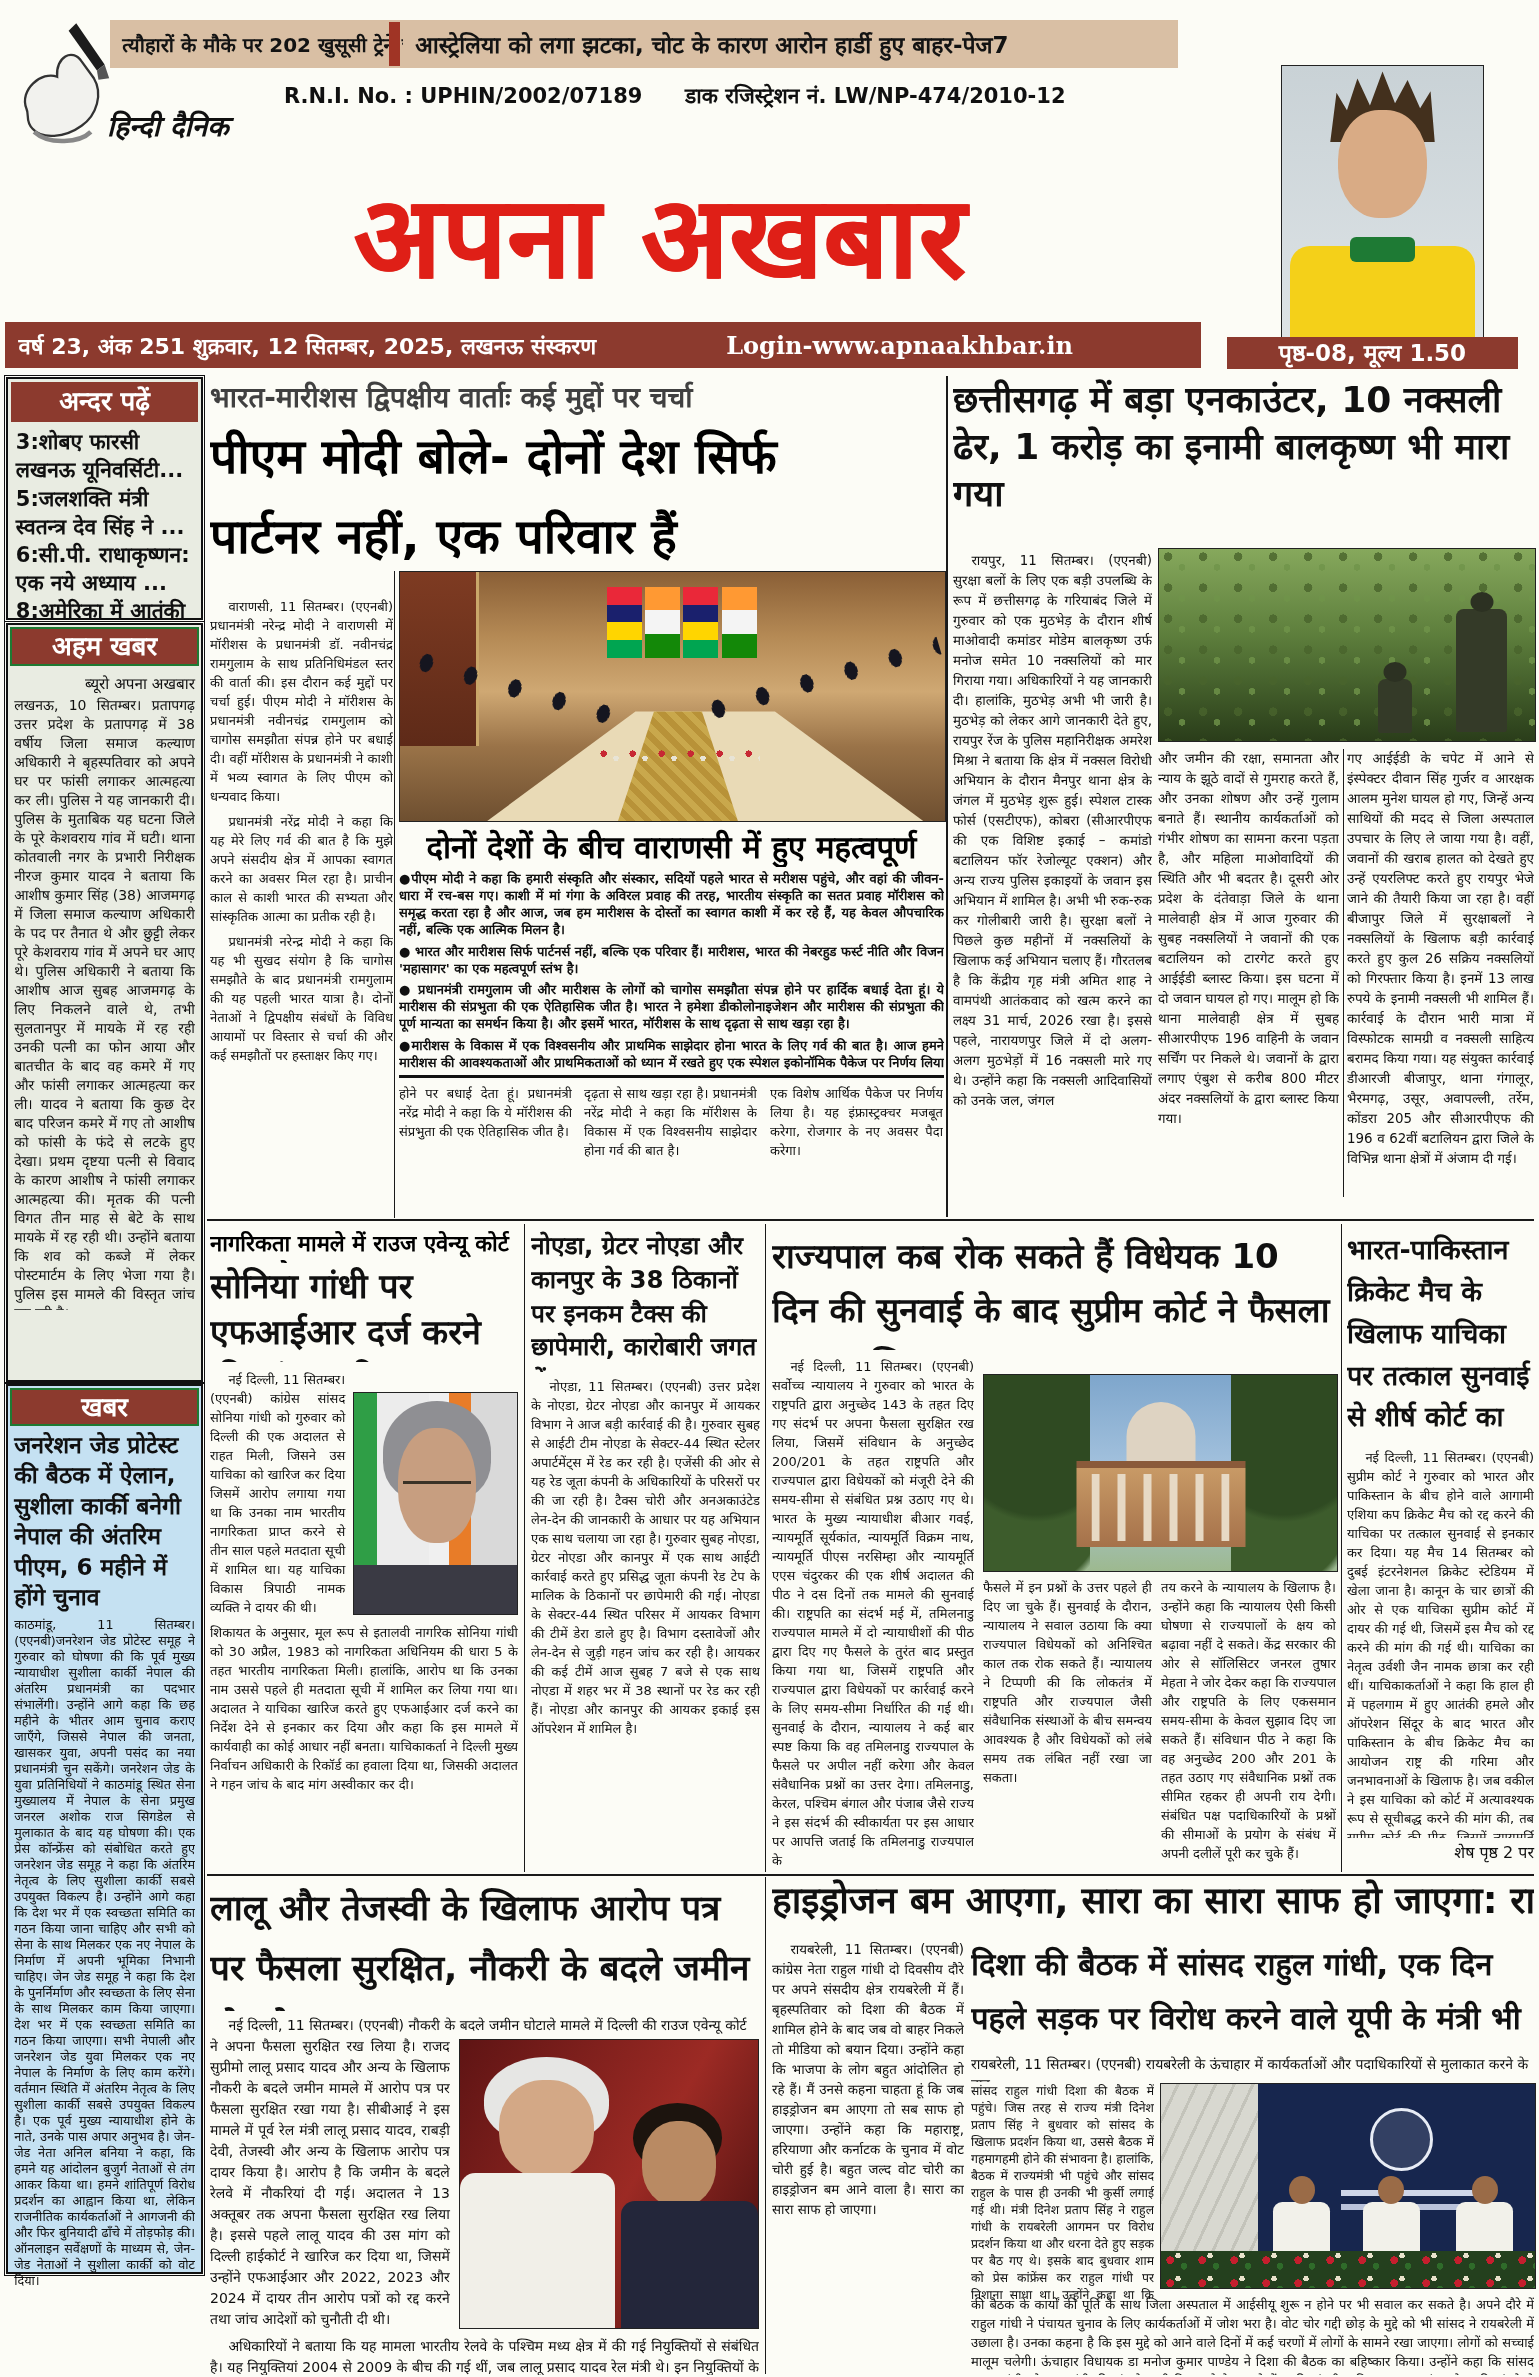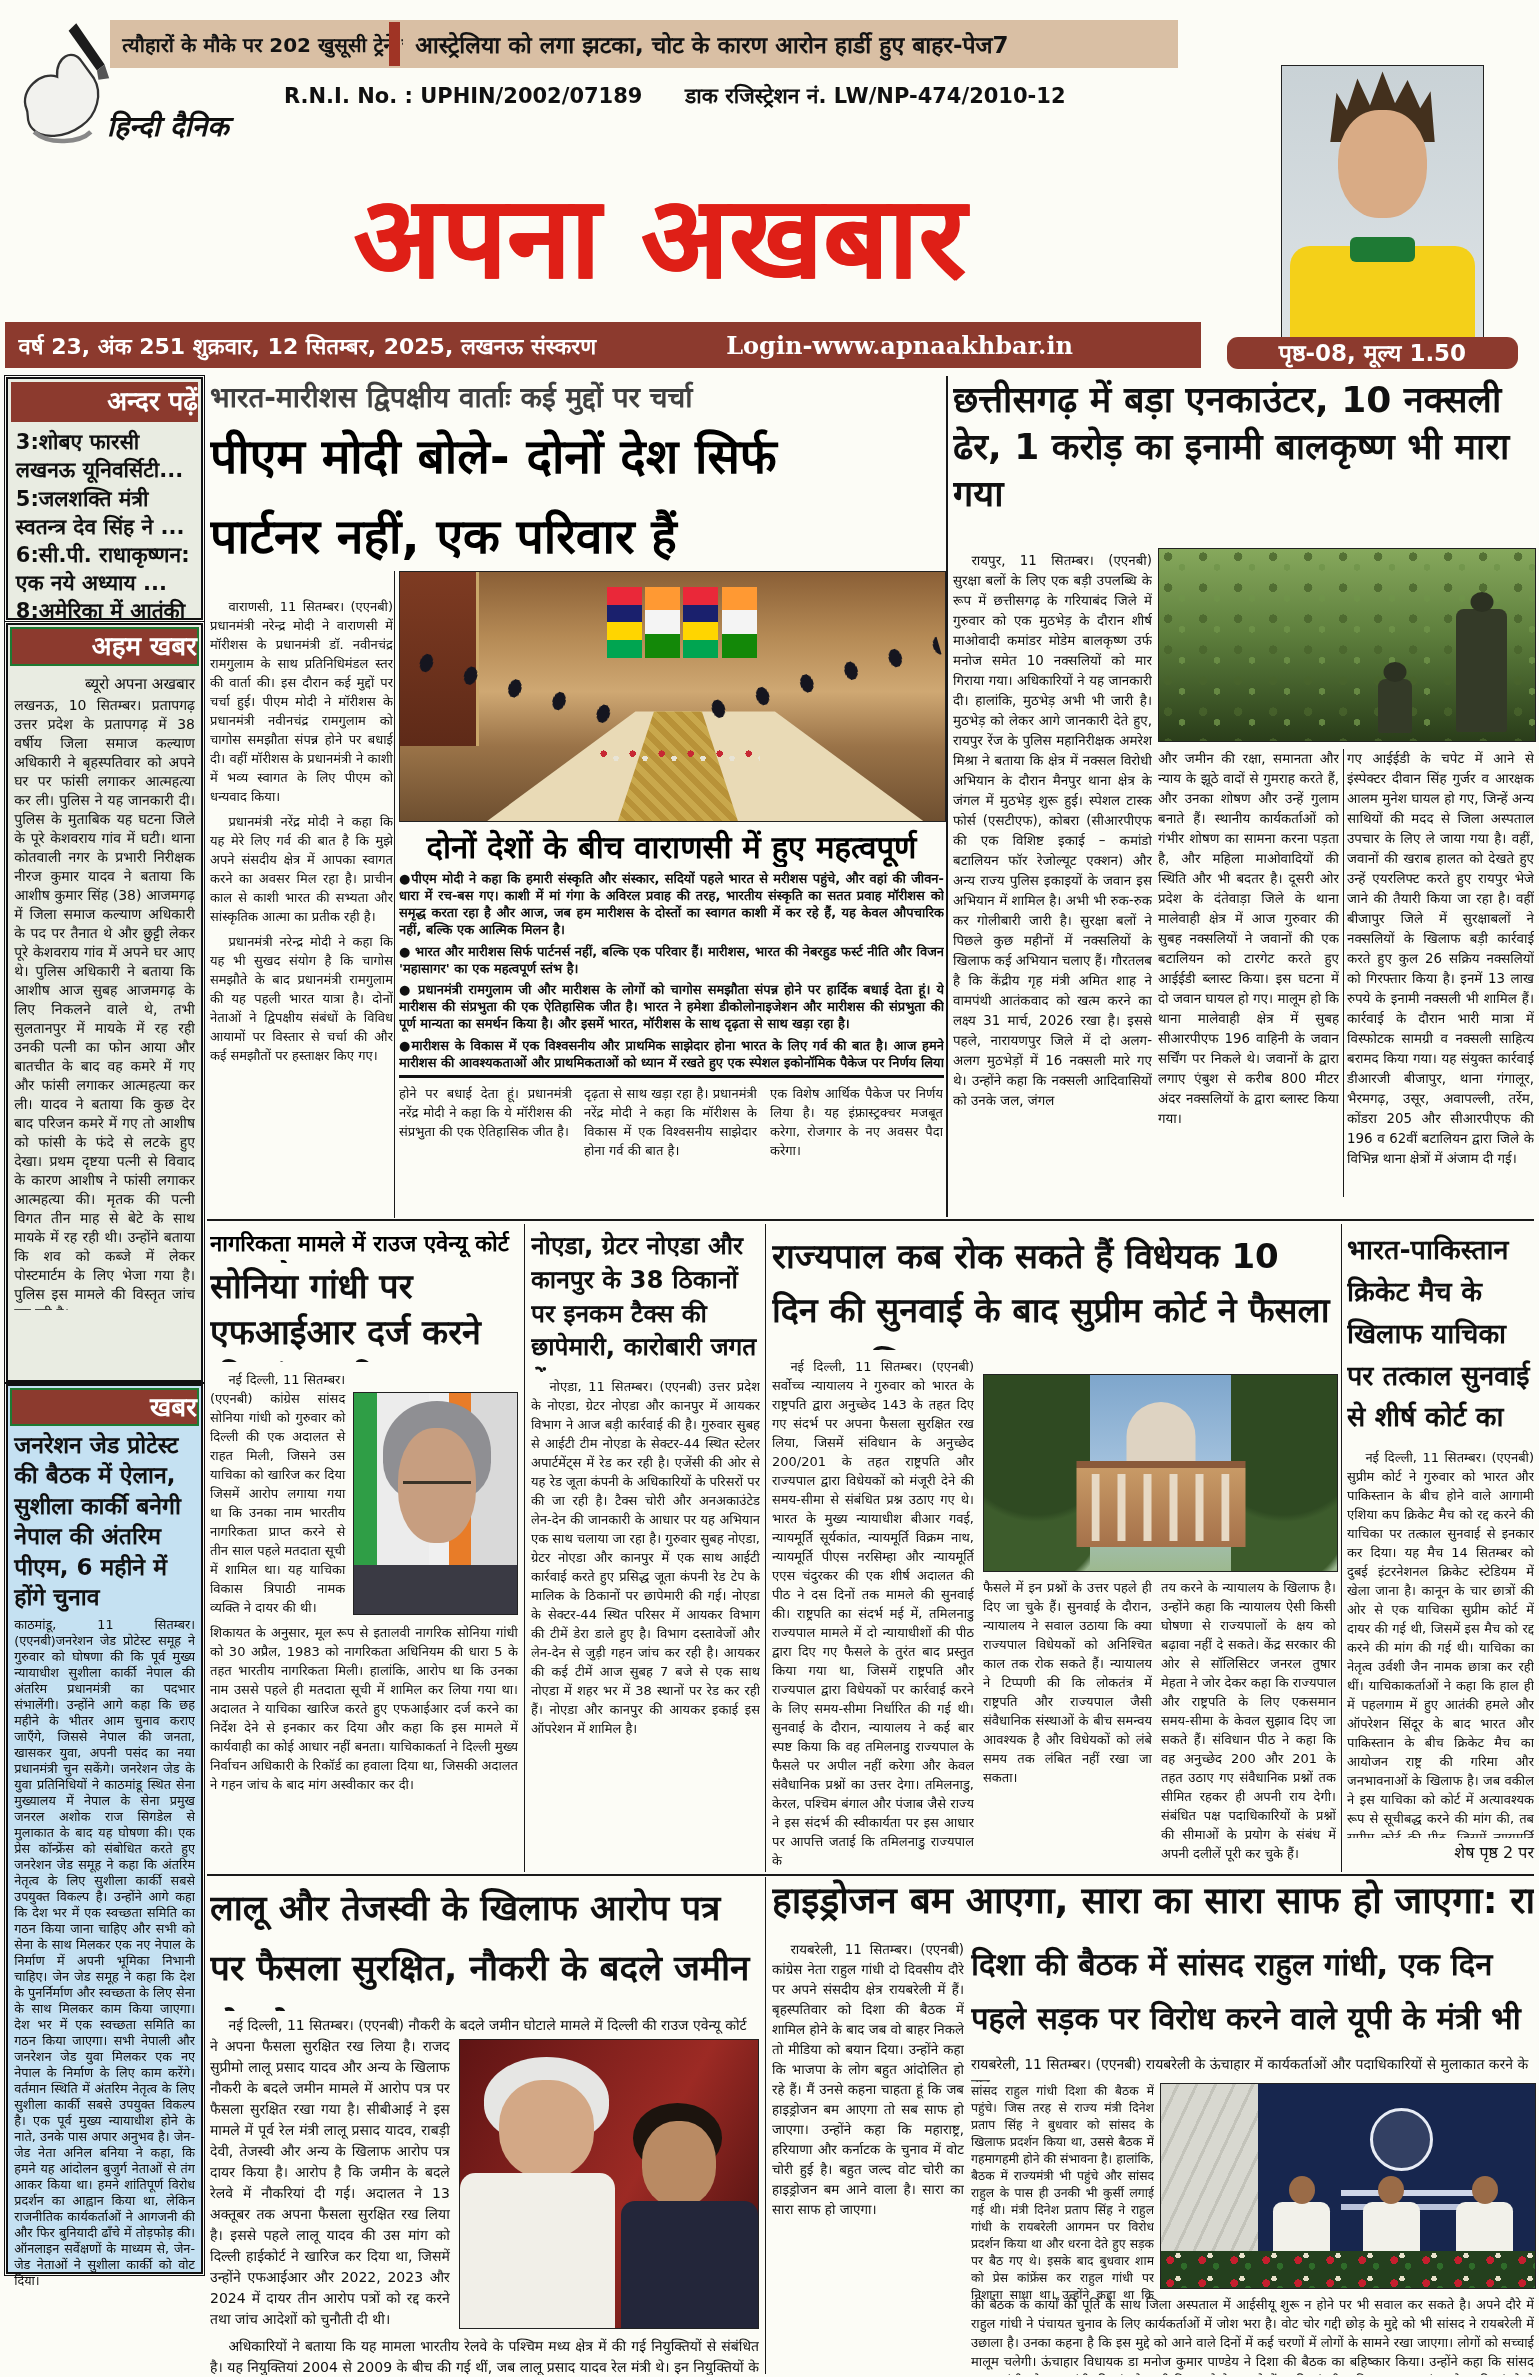--- a/index.html
+++ b/index.html
@@ -11,21 +11,21 @@
   .vr{background:#1a1a1a;width:1.5px;}
   .hr{background:#1a1a1a;height:2.3px;}
   .banner{background:#d9bfa4;color:#131313;font-weight:bold;display:flex;align-items:center;padding:0 12.3px;font-size:23px;white-space:nowrap;overflow:hidden;}
   .maroon{background:#8c3a2e;color:#ffffff;}
   .masthead{color:#df1f17;font-weight:900;text-align:center;font-size:114px;line-height:1.1;letter-spacing:0.8px;text-shadow:1.5px 0 0 #df1f17;white-space:nowrap;}
   .kicker{font-weight:900;font-size:28px;color:#404040;}
   .h-xxl{font-weight:900;font-size:48px;line-height:1.18;color:#000;}
   .h-l{font-weight:900;font-size:29px;line-height:1.3;color:#000;}
   .h-m{font-weight:900;font-size:23px;line-height:1.32;color:#000;}
   .body-t{font-size:13px;line-height:19px;}
-  .sb-head{font-weight:900;font-size:26px;text-align:right;line-height:38px;}
+  .sb-head{font-weight:900;font-size:26px;text-align:center;line-height:38px;}
   .sb-box{border:2.3px solid #111;outline:0.8px solid #111;outline-offset:1.5px;background:#e9ece2;}
   .green-edge{border:2.3px solid #1e7a33;}
   .photo{position:absolute;overflow:hidden;border:0.8px solid #222;}
   .bullets div{margin-bottom:4.6px;}
   
   .pm-wall{position:absolute;inset:0;background:linear-gradient(180deg,#8a5f36 0%,#b58a55 26%,#cfa873 48%,#9a7348 70%,#6e4f30 100%);}
   .pm-door{position:absolute;left:0;top:0;width:14%;height:70%;background:linear-gradient(180deg,#7e3b22,#5e2a18);border-right:3.1px solid #caa76a;}
   .flag{position:absolute;width:35px;height:71px;top:6%;}
   .flag-mu{background:linear-gradient(180deg,#ea2839 0 25%,#1a206d 25% 50%,#ffd500 50% 75%,#00a551 75% 100%);}
   .flag-in{background:linear-gradient(180deg,#ff9933 0 33%,#f4f4f4 33% 66%,#138808 66% 100%);}
@@ -109,21 +109,21 @@
     <div class="ck-hair"></div>
     <div class="ck-face"></div>
     <div class="ck-jersey"></div>
     <div class="ck-collar"></div>
   </div>
 
   <div class="abs maroon" style="left:4.6px;top:322px;width:1196px;height:46px;display:flex;align-items:center;">
     <span style="font-weight:900;font-size:22px;padding-left:14px;">वर्ष 23, अंक 251 शुक्रवार, 12 सितम्बर, 2025, लखनऊ संस्करण</span>
     <span style="font-weight:bold;font-size:24px;margin-left:130px;font-family:'DejaVu Serif',serif;">Login-www.apnaakhbar.in</span>
   </div>
-  <div class="abs maroon" style="left:1227px;top:337px;width:291px;height:32px;font-weight:900;font-size:23px;text-align:center;line-height:32px;border-radius:11px;">पृष्ठ-08, मूल्य 1.50</div>
+  <div class="abs maroon" style="left:1227px;top:337px;width:291px;height:32px;font-weight:900;font-size:23px;text-align:center;line-height:32px;">पृष्ठ-08, मूल्य 1.50</div>
 
   <div class="abs sb-box" style="left:6.1px;top:377px;width:193px;height:239px;">
     <div class="maroon sb-head" style="height:40px;margin:3.1px;">अन्दर पढ़ें</div>
     <div class="clip" style="padding:3.1px 7.7px;font-weight:bold;font-size:21px;line-height:1.34;">
       <div>3:शोबए फारसी लखनऊ यूनिवर्सिटी...</div>
       <div>5:जलशक्ति मंत्री स्वतन्त्र देव सिंह ने ...</div>
       <div>6:सी.पी. राधाकृष्णन: एक नये अध्याय ...</div>
       <div>8:अमेरिका में आतंकी हमले की 24वीं बरसी, देशभर में ...</div>
     </div>
   </div>

